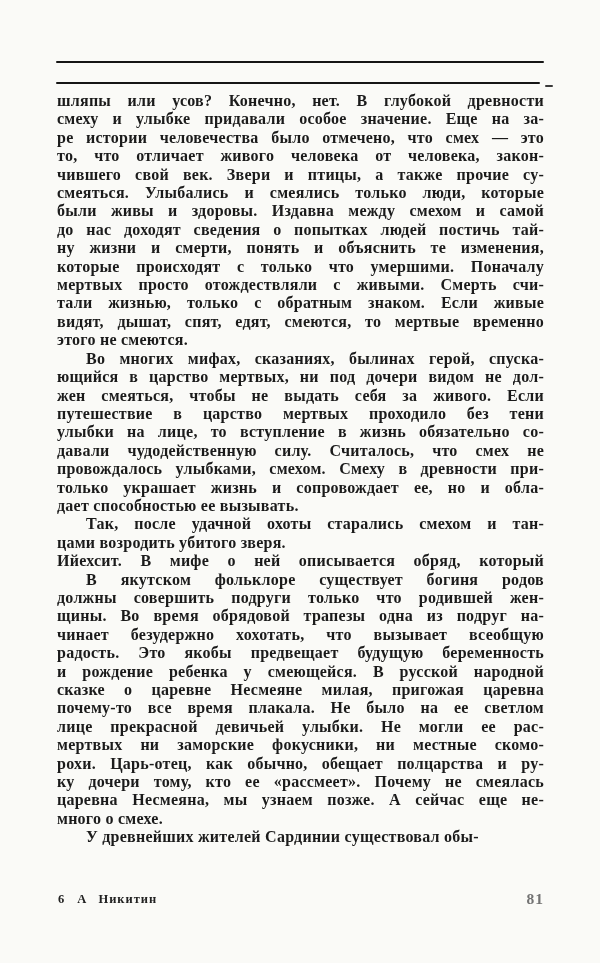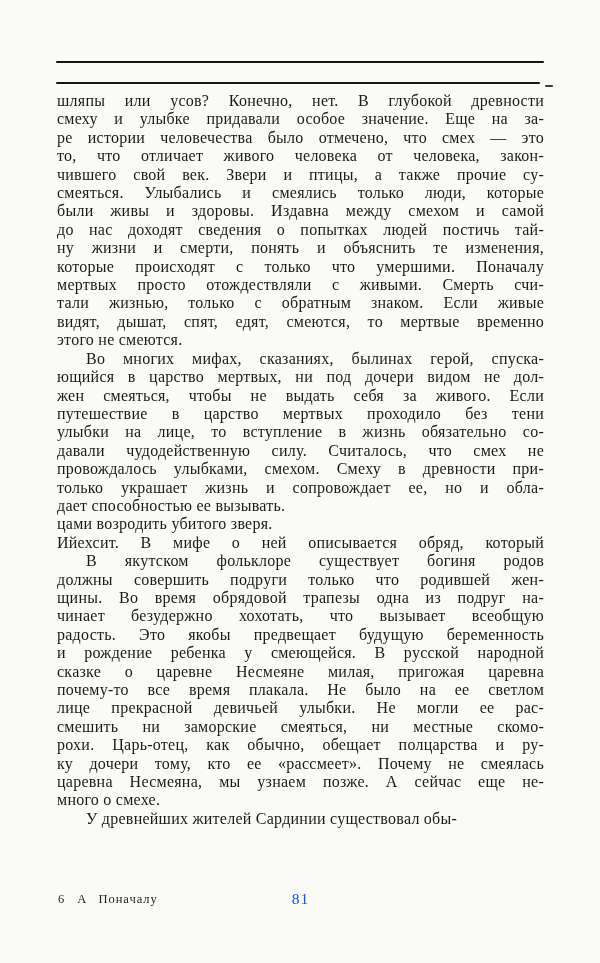--- a/index.html
+++ b/index.html
@@ -10,20 +10,21 @@
     background: #fafaf7;
     overflow: hidden;
   }
   .page {
     position: relative;
     width: 600px;
     height: 963px;
     background: #fafaf7;
     font-family: "Liberation Serif", "DejaVu Serif", serif;
     color: #1b1b1b;
+    font-weight: bold;
   }
   .rule {
     position: absolute;
     background: #151515;
     border-radius: 1px;
   }
   .rule-top    { top: 61px; left: 56px; width: 488px; height: 2.4px; }
   .rule-bottom { top: 82px; left: 56px; width: 484px; height: 2px; }
   .artifact-dash { top: 85px; left: 545px; width: 8px; height: 1.8px; background:#3a3a3a; }
 
@@ -61,24 +62,24 @@
     letter-spacing: 1px;
     color: #222;
   }
   .footer-signature .sig-num { margin-right: 12px; }
   .footer-signature .sig-name { word-spacing: 7px; }
   .page-number {
     position: absolute;
     left: 0;
     top: 0;
     width: 100%;
-    text-align: center;
+    text-align: right;
     font-size: 15.5px;
     letter-spacing: 1px;
-    color: #1d4ed8;
+    color: #737373;
   }
 </style>
 </head>
 <body>
 
 <div class="page">
 
   <div class="rule rule-top"></div>
   <div class="rule rule-bottom"></div>
   <div class="rule artifact-dash"></div>
@@ -100,39 +101,40 @@
       <div class="line para-end">этого не смеются.</div>
       <div class="line indent">Во многих мифах, сказаниях, былинах герой, спуска-</div>
       <div class="line">ющийся в царство мертвых, ни под дочери видом не дол-</div>
       <div class="line">жен смеяться, чтобы не выдать себя за живого. Если</div>
       <div class="line">путешествие в царство мертвых проходило без тени</div>
       <div class="line">улыбки на лице, то вступление в жизнь обязательно со-</div>
       <div class="line">давали чудодейственную силу. Считалось, что смех не</div>
       <div class="line">провождалось улыбками, смехом. Смеху в древности при-</div>
       <div class="line">только украшает жизнь и сопровождает ее, но и обла-</div>
       <div class="line para-end">дает способностью ее вызывать.</div>
+      <div class="line indent">Так, после удачной охоты старались смехом и тан-</div>
       <div class="line para-end">цами возродить убитого зверя.</div>
       <div class="line">Ийехсит. В мифе о ней описывается обряд, который</div>
       <div class="line indent">В якутском фольклоре существует богиня родов</div>
       <div class="line">должны совершить подруги только что родившей жен-</div>
       <div class="line">щины. Во время обрядовой трапезы одна из подруг на-</div>
       <div class="line">чинает безудержно хохотать, что вызывает всеобщую</div>
       <div class="line">радость. Это якобы предвещает будущую беременность</div>
       <div class="line">и рождение ребенка у смеющейся. В русской народной</div>
       <div class="line">сказке о царевне Несмеяне милая, пригожая царевна</div>
       <div class="line">почему-то все время плакала. Не было на ее светлом</div>
       <div class="line">лице прекрасной девичьей улыбки. Не могли ее рас-</div>
-      <div class="line">смешить ни заморские смеяться, ни местные скомо-</div>
+      <div class="line">мертвых ни заморские фокусники, ни местные скомо-</div>
       <div class="line">рохи. Царь-отец, как обычно, обещает полцарства и ру-</div>
       <div class="line">ку дочери тому, кто ее «рассмеет». Почему не смеялась</div>
       <div class="line">царевна Несмеяна, мы узнаем позже. А сейчас еще не-</div>
       <div class="line para-end">много о смехе.</div>
       <div class="line indent para-end">У древнейших жителей Сардинии существовал обы-</div>
     </div>
 
   <div class="footer">
     <div class="footer-signature">
-      <span class="sig-num">6</span><span class="sig-name">А Поначалу</span>
+      <span class="sig-num">6</span><span class="sig-name">А Никитин</span>
     </div>
     <div class="page-number">81</div>
   </div>
 
 </div>
 
 </body></html>

